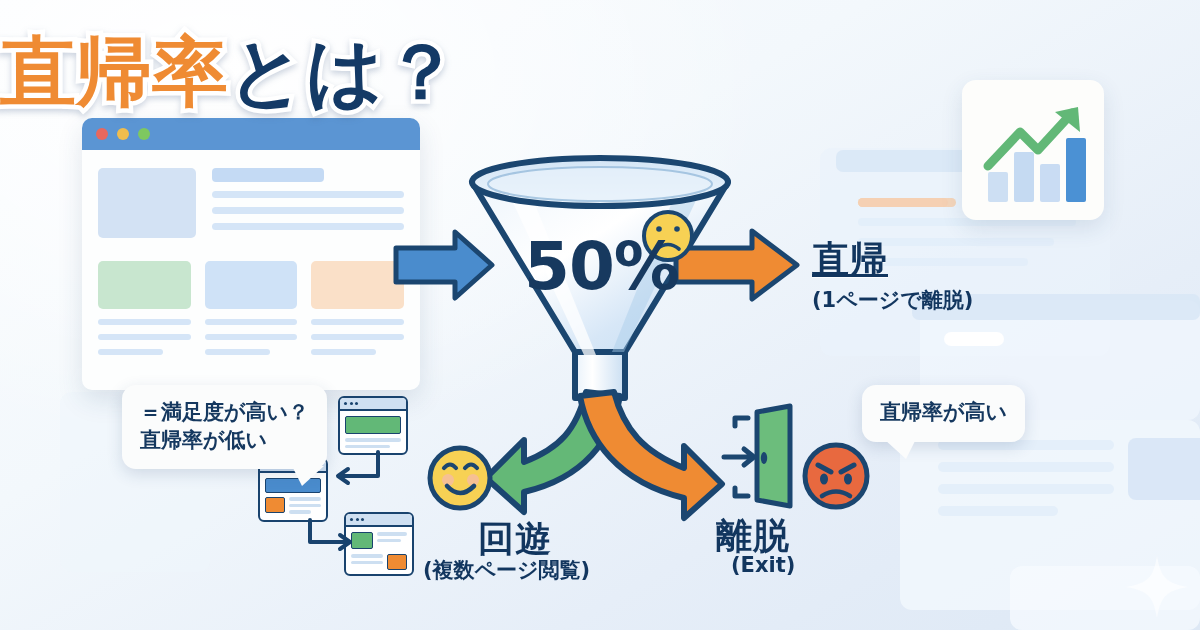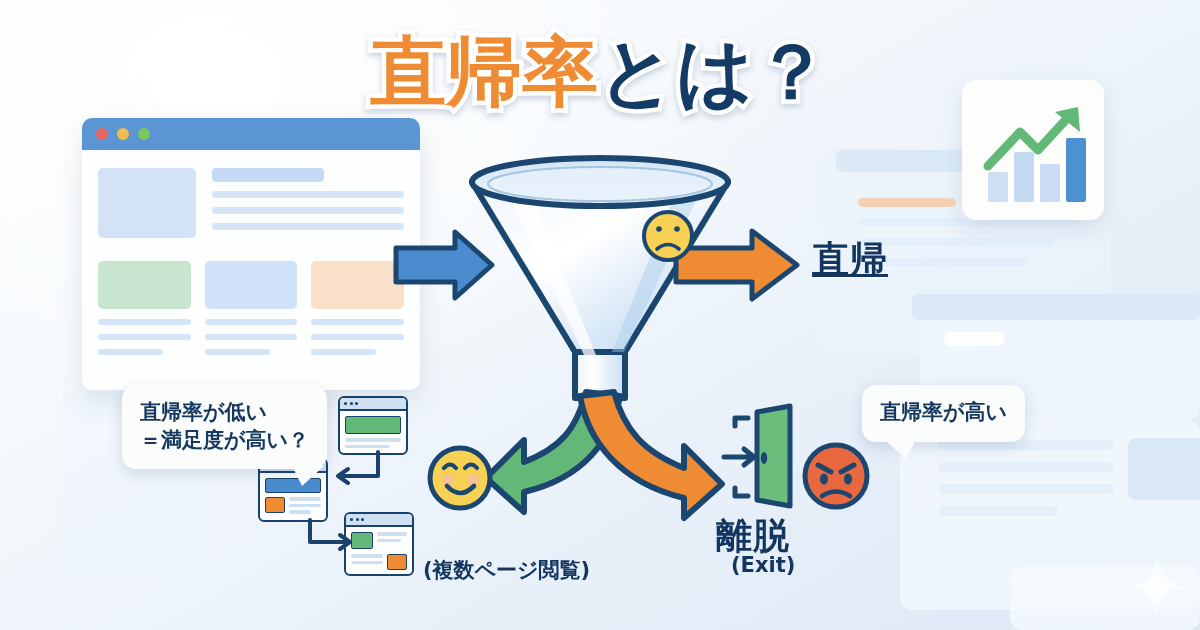--- a/index.html
+++ b/index.html
@@ -55,21 +55,21 @@
   #label-bounce{left:812px;top:235px;font-size:37px;letter-spacing:1px;
         text-shadow:0 1px 0 rgba(255,255,255,.85);text-decoration:underline;}
   #label-bounce-sub{left:812px;top:286px;font-size:21px;letter-spacing:0px;}
   #label-browse{left:478px;top:515px;font-size:36px;letter-spacing:1px;}
   #label-browse-sub{left:423px;top:556px;font-size:21px;}
   #label-exit{left:716px;top:512px;font-size:36px;letter-spacing:1px;}
   #label-exit-sub{left:731px;top:553px;font-size:21px;}
 
   
   #title{
-    position:absolute;left:0;top:34px;width:1200px;text-align:center;
+    position:absolute;left:0;top:34px;width:1200px;
     font-size:76px;font-weight:bold;line-height:1;
     font-family:"DejaVu Sans","Liberation Sans",sans-serif;
     white-space:nowrap;
   }
   #title .part{
     display:inline-block;
     -webkit-text-stroke:9px #ffffff;
     paint-order:stroke fill;
     filter:drop-shadow(0 3px 3px rgba(60,90,130,.26));
   }
@@ -283,20 +283,21 @@
 
     <g>
       <path d="M735 418 L735 426 M735 418 L748 418" stroke="#1b4670" stroke-width="5" fill="none" stroke-linecap="round"></path>
       <path d="M735 488 L735 496 M735 496 L748 496" stroke="#1b4670" stroke-width="5" fill="none" stroke-linecap="round"></path>
       <path d="M724 457 L752 457 M744 449 L754 457 L744 465" stroke="#1b4670" stroke-width="5" fill="none" stroke-linecap="round" stroke-linejoin="round"></path>
       <path d="M757 412 L790 406 L790 506 L757 500 Z" fill="#6cbd7c" stroke="#1b4670" stroke-width="5" stroke-linejoin="round"></path>
       <ellipse cx="764" cy="458" rx="3.2" ry="6" fill="#1b4670"></ellipse>
     </g>
   </svg>
 
+  <div class="jtxt" style="left:524px;top:228px;font-size:66px;letter-spacing:-1px;color:#17395f;">50%</div>
 
   <div class="pagecard" style="left:338px;top:396px;width:66px;height:55px;">
     <div class="hd">
         <i></i>
         <i></i>
         <i></i>
       </div>
     <div style="padding:5px;">
       <div style="height:16px;background:#62b877;border:1.6px solid #19436e;border-radius:2px;"></div>
       <div class="pc-line" style="margin-top:4px;width:100%;"></div>
@@ -350,27 +351,29 @@
   <svg style="position:absolute;left:250px;top:390px;width:180px;height:200px;" viewBox="0 0 180 200">
     <path d="M128 62 L128 86 L90 86 M98 79 L88 86 L98 93" stroke="#19436e" stroke-width="4" fill="none" stroke-linecap="round" stroke-linejoin="round"></path>
     <path d="M60 130 L60 152 L98 152 M90 145 L100 152 L90 159" stroke="#19436e" stroke-width="4" fill="none" stroke-linecap="round" stroke-linejoin="round"></path>
   </svg>
 
   <div id="title">
     <span class="part orange">直帰率</span><span class="part navy">とは？</span>
   </div>
 
   <div class="jtxt" id="label-bounce">直帰</div>
+  <div class="jtxt" id="label-bounce-sub">(1ページで離脱)</div>
+  <div class="jtxt" id="label-browse">回遊</div>
   <div class="jtxt" id="label-exit">離脱</div>
   <div class="jtxt" id="label-browse-sub">(複数ページ閲覧)</div>
   <div class="jtxt" id="label-exit-sub">(Exit)</div>
 
   <div class="bubble" id="bubble-left">
+    <div>＝満足度が高い？</div>
     <div>直帰率が低い</div>
-    <div>＝満足度が高い？</div>
     <span class="tail"></span>
   </div>
 
   <div class="bubble" id="bubble-right">
     <div>直帰率が高い</div>
     <span class="tail"></span>
   </div>
 
 </div>
 

